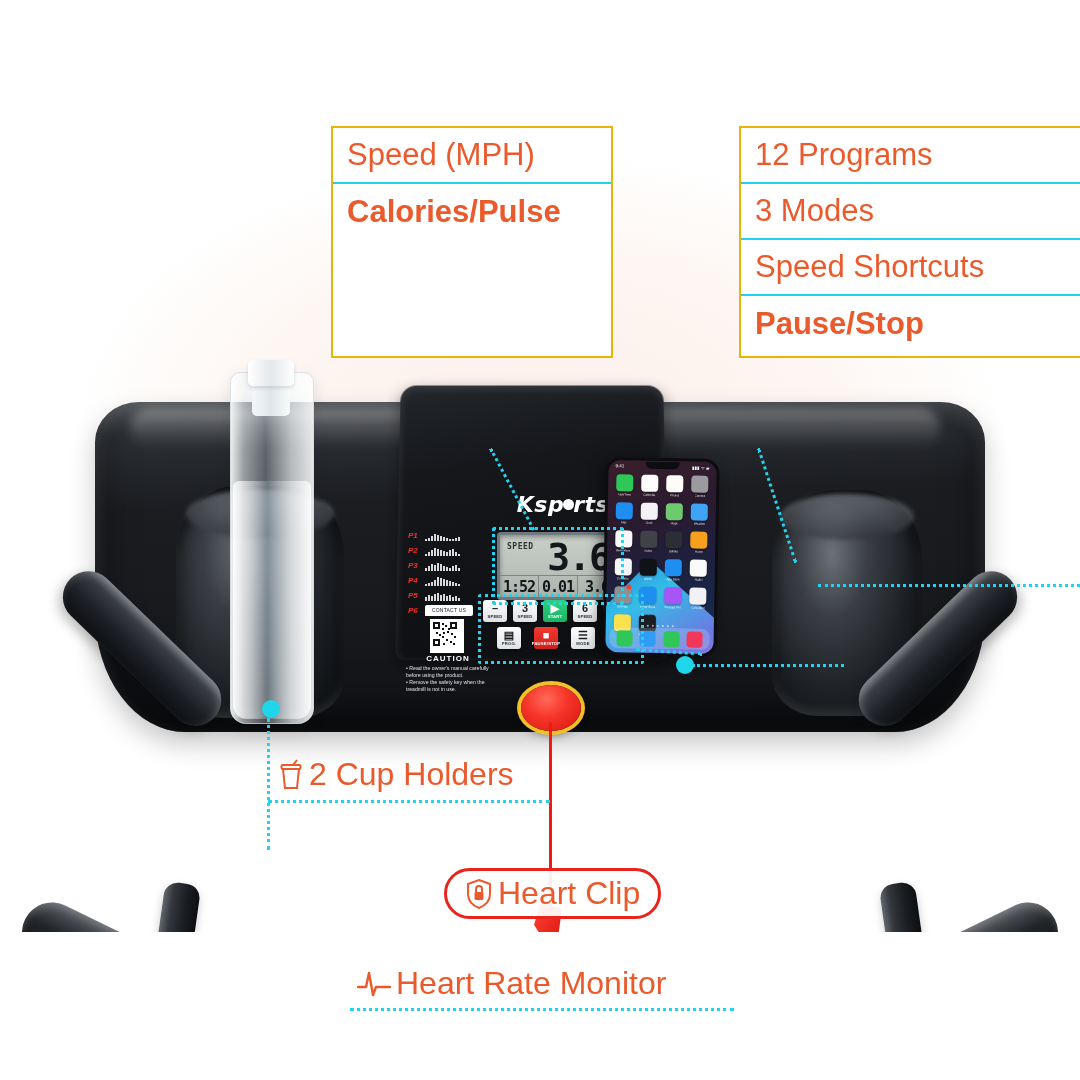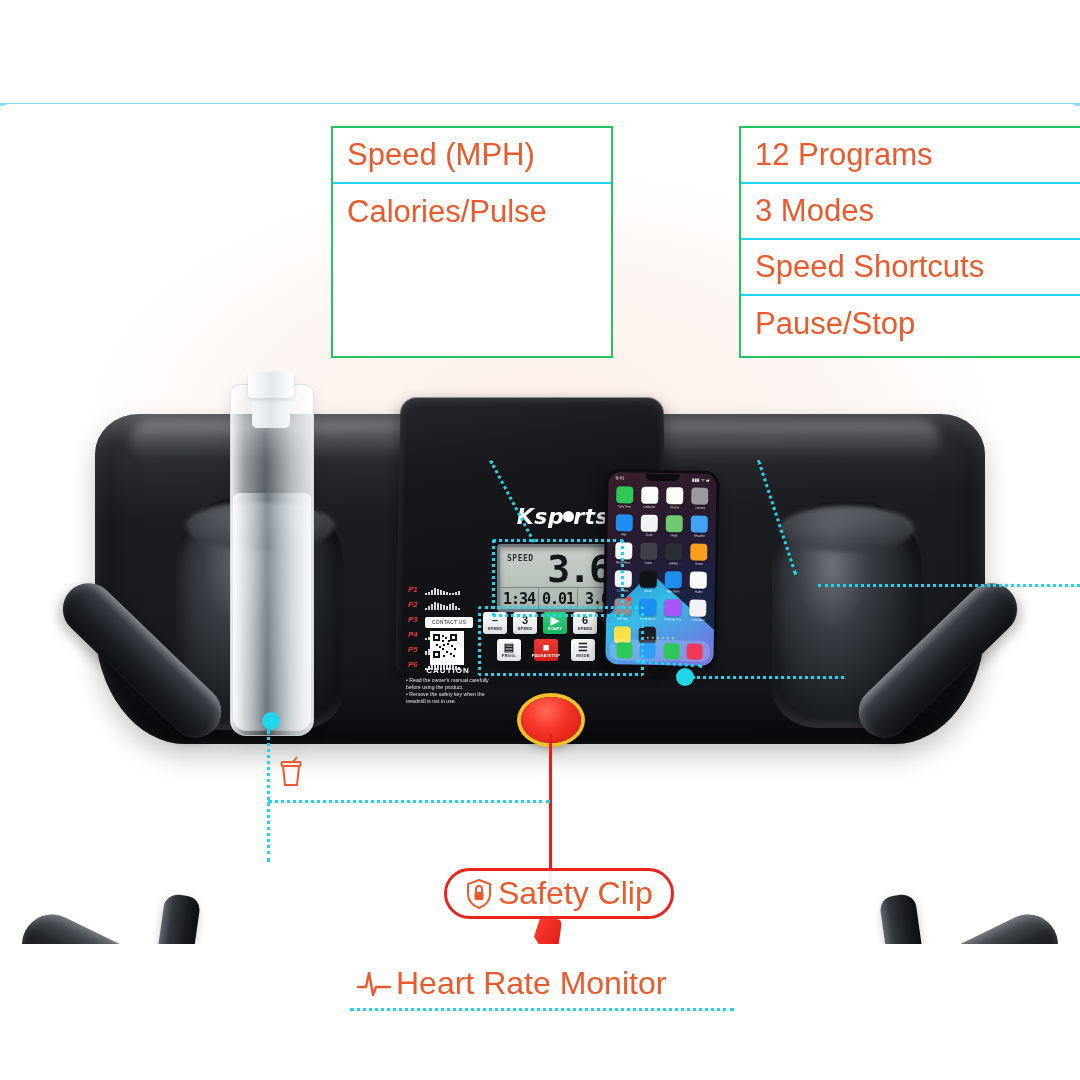--- a/index.html
+++ b/index.html
@@ -9,21 +9,21 @@
   
   #header{position:absolute;left:0;top:0;width:1080px;height:103px;
     background:linear-gradient(100deg,#2f7ff0 0%,#3b8ef2 28%,#34c8e8 66%,#30dcea 100%);
     display:flex;align-items:center;justify-content:center;}
   #header-title{font-family:"DejaVu Sans",sans-serif;font-weight:bold;font-size:58px;color:#ffffff;
     letter-spacing:-0.5px;transform:scaleX(0.93);white-space:nowrap;
     text-shadow:3px 3px 0 rgba(60,170,215,.55), 0 0 2px rgba(255,255,255,.9);}
   #header-underline{position:absolute;left:0;top:103px;width:1080px;height:3px;background:#5fd6f5;opacity:.75;}
 
   
-  #photo{position:absolute;left:0;top:104px;width:1080px;height:840px;overflow:hidden;
+  #photo{position:absolute;left:0;top:92px;width:1080px;height:840px;overflow:hidden;
     background:
       radial-gradient(ellipse 620px 360px at 540px 330px, #fdf0ea 0%, #fdf6f2 45%, #ffffff 75%),
       #ffffff; border-radius: 9px;}
 
   .blk{position:absolute;}
 
   
   #shroud{left:95px;top:310px;width:890px;height:330px;
     background:linear-gradient(178deg,#4b4f54 0%,#2d3035 9%,#1b1d21 30%,#17191d 62%,#101216 100%);
     border-radius:44px 44px 90px 90px/40px 40px 120px 120px;
@@ -49,21 +49,21 @@
     background:linear-gradient(170deg,#23262b 0%,#15171b 30%,#0c0e11 100%);
     border-radius:16px 16px 10px 10px;
     box-shadow:inset 0 3px 10px rgba(255,255,255,.12), 0 6px 16px rgba(0,0,0,.45);
     transform:perspective(700px) rotateX(6deg);}
   #console-logo{left:498px;top:400px;width:130px;height:26px;color:#fff;font-weight:bold;font-size:22px;
     font-family:"DejaVu Sans",sans-serif;letter-spacing:.5px;text-align:center;font-style:italic;}
   #logo-dot{display:inline-block;width:11px;height:11px;border-radius:50%;background:#fff;
     vertical-align:middle;margin:0 -1px 3px -1px;}
 
   
-  #prog-strip{left:408px;top:436px;width:80px;height:130px;margin-top:42px;}
+  #prog-strip{left:408px;top:436px;width:80px;height:130px;}
   .prog-row{display:flex;align-items:center;gap:4px;height:15px;}
   .prog-lbl{color:#e8322a;font-size:8px;font-weight:bold;font-style:italic;width:13px;}
   .prog-bars{display:flex;align-items:flex-end;gap:1px;height:11px;}
   .prog-bars i{display:block;width:2px;background:#d8dade;}
   #contactus{left:425px;top:513px;width:48px;height:11px;background:#fff;border-radius:2px;
     font-size:5px;color:#222;text-align:center;line-height:11px;letter-spacing:.2px;}
   #qr{left:430px;top:527px;width:30px;height:30px;background:#fff;padding:2px;}
   #qr svg{display:block;}
   #caution-title{left:412px;top:562px;width:72px;color:#fff;font-size:8px;font-weight:bold;text-align:center;letter-spacing:1px;}
   #caution-body{left:406px;top:573px;width:86px;color:#dfe2e6;font-size:5.2px;line-height:7px;}
@@ -159,24 +159,24 @@
   #bottle{left:230px;top:280px;width:82px;height:350px;border-radius:10px 10px 16px 16px;
     background:linear-gradient(90deg,rgba(255,255,255,.90) 0%,rgba(236,242,246,.58) 16%,rgba(210,222,230,.32) 42%,rgba(245,250,252,.70) 74%,rgba(255,255,255,.88) 100%);
     border:1px solid rgba(205,215,222,.7);box-shadow:0 6px 16px rgba(0,0,0,.10);}
   #bottle-water{position:absolute;left:2px;right:2px;top:108px;bottom:4px;border-radius:6px 6px 14px 14px;
     background:linear-gradient(90deg,rgba(255,255,255,.85),rgba(150,170,182,.30) 45%,rgba(255,255,255,.80));}
   #bottle-neck{left:252px;top:284px;width:38px;height:40px;background:linear-gradient(90deg,#f4f7f9,#dfe6ea 50%,#f8fafb);border-radius:5px;}
   #bottle-cap{left:248px;top:268px;width:46px;height:26px;border-radius:5px;
     background:linear-gradient(90deg,#ffffff,#e3e8ec 50%,#ffffff);box-shadow:0 2px 4px rgba(0,0,0,.12);}
 
   
-  .callout-box{position:absolute;background:rgba(255,255,255,.96);border:2px solid #22c55e;}
+  .callout-box{position:absolute;background:rgba(255,255,255,.96);border:2px solid #eab308;}
   .callout-box .row{border-bottom:2px solid #22d3ee;display:flex;align-items:center;padding:0 14px;
     color:#ea5a2d;font-size:31px;height:56px;box-sizing:border-box;white-space:nowrap;}
-  .callout-box .row:last-child{border-bottom:none;}
+  .callout-box .row:last-child{border-bottom:none;font-weight:bold;}
   #callout-left{left:331px;top:126px;width:278px;height:228px;}
   #callout-right{left:739px;top:126px;width:341px;height:228px;border-right:none;}
 
   .tag{position:absolute;color:#ea5a2d;font-size:32px;white-space:nowrap;display:flex;align-items:center;gap:5px;}
   #tag-device{left:838px;top:541px;}
   #tag-cups{left:278px;top:756px;}
   #tag-heart{left:357px;top:965px;}
   #tag-safety{left:444px;top:868px;border:3px solid #e8241c;border-radius:26px;padding:4px 18px;background:rgba(255,255,255,.93);}
   .dotline{position:absolute;border-bottom:3px dotted #22d3ee;}
   #dl-device{left:818px;top:584px;width:262px;}
@@ -375,21 +375,21 @@
     <div class="blk" id="caution-body">
         <div>• Read the owner's manual carefully before using the product.</div>
         <div>• Remove the safety key when the treadmill is not in use.</div>
       </div>
 
     <div class="blk" id="lcd">
       <div id="lcd-speed-lbl">SPEED</div>
       <div id="lcd-big">3.6</div>
       <div id="lcd-unit">MPH</div>
       <div id="lcd-row">
-          <div>1:34</div>
+          <div>1:52</div>
           <div>0.01</div>
           <div>3.6</div>
         </div>
     </div>
 
     <div class="blk" id="keys">
       <div class="krow r1">
           <div class="key">
             <div class="glyph">–</div>
             <div class="sub">SPEED</div>
@@ -591,30 +591,31 @@
     </div>
 
   <div class="dotline" id="dl-device"></div>
 
   <div class="tag" id="tag-cups">
     <svg width="26" height="32" viewBox="0 0 26 32">
       <path d="M5 10 h16 l-2 19 h-12 z" fill="none" stroke="#ea5a2d" stroke-width="2"></path>
       <rect x="3.5" y="6" width="19" height="4" rx="1.2" fill="none" stroke="#ea5a2d" stroke-width="2"></rect>
       <path d="M15 6 L19 1" stroke="#ea5a2d" stroke-width="2" fill="none"></path>
     </svg>
+    <span>2 Cup Holders</span>
   </div>
   <div class="dotline" id="dl-cups"></div>
 
   <div class="tag" id="tag-safety">
     <svg width="28" height="32" viewBox="0 0 28 32">
       <path d="M14 2 L25 6 v10 c0 8-6 12-11 14 C9 28 3 24 3 16 V6 Z" fill="none" stroke="#ea5a2d" stroke-width="2"></path>
       <rect x="9.5" y="14" width="9" height="8" rx="1.4" fill="#ea5a2d"></rect>
       <path d="M11 14 v-3 a3 3 0 0 1 6 0 v3" fill="none" stroke="#ea5a2d" stroke-width="2"></path>
     </svg>
-    <span>Safety Clip</span>
+    <span>Heart Clip</span>
   </div>
 
   <div class="tag" id="tag-heart">
     <svg width="34" height="30" viewBox="0 0 34 30">
       <path d="M1 18 H9 L12 4 L16 26 L19 18 H33" fill="none" stroke="#ea5a2d" stroke-width="2.4" stroke-linejoin="round" stroke-linecap="round"></path>
     </svg>
     <span>Heart Rate Monitor</span>
   </div>
   <div class="dotline" id="dl-heart"></div>
 

